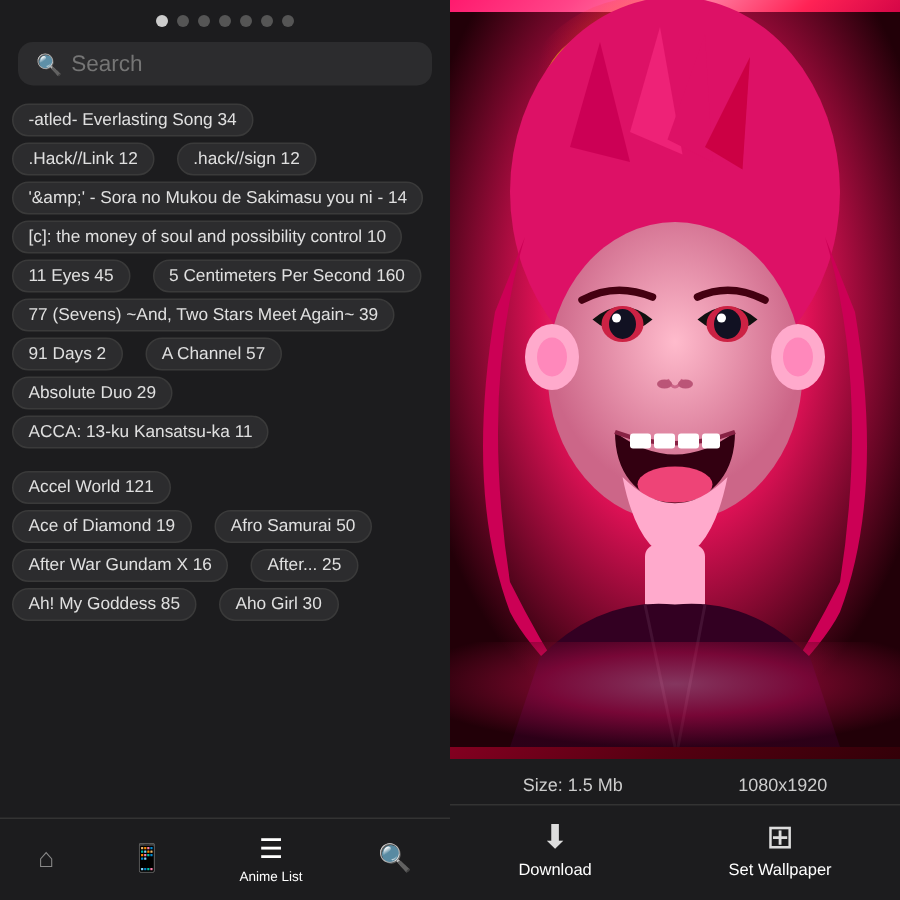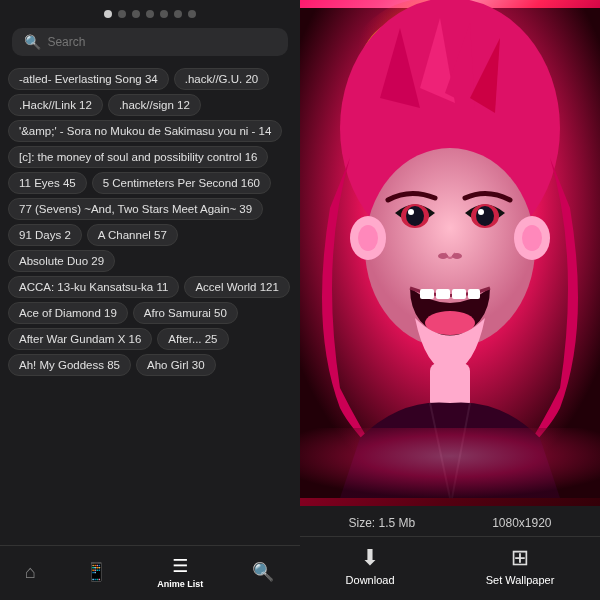--- a/index.html
+++ b/index.html
@@ -53,39 +53,39 @@
     }
     .search-icon-wrap {
       color: #888;
       font-size: 14px;
     }
     .search-input {
       background: transparent;
       border: none;
       outline: none;
       color: #888;
-      font-size: 12px;
+      font-size: 15px;
       flex: 1;
     }
 
     
     .tag-list {
       flex: 1;
       overflow-y: auto;
       padding: 4px 8px 0;
       display: flex;
       flex-direction: column;
       gap: 4px;
     }
     .tag-list::-webkit-scrollbar { display: none; }
 
     .tag-row {
       display: flex;
       flex-wrap: wrap;
-      gap: 5px;
+      gap: 15px;
     }
 
     .tag {
       display: inline-flex;
       align-items: center;
       background: #2c2c2e;
       border-radius: 14px;
       padding: 4px 10px;
       color: #e0e0e0;
       font-size: 11.5px;
@@ -113,21 +113,20 @@
       cursor: pointer;
     }
     .nav-item.active {
       color: #fff;
     }
     .nav-icon {
       font-size: 18px;
     }
     .nav-label {
       font-size: 9px;
-      font-weight: bold;
     }
 
     
     .right-panel {
       width: 300px;
       height: 600px;
       display: flex;
       flex-direction: column;
       position: relative;
       overflow: hidden;
@@ -203,31 +202,30 @@
   </div>
 
   <div class="search-bar">
     <div class="search-icon-wrap">🔍</div>
     <input class="search-input" type="text" placeholder="Search" style="">
   </div>
 
   <div class="tag-list" id="tag-list-container">
   <div class="tag-row">
         <span class="tag">-atled- Everlasting Song  34</span>
-        <span class="tag">.hack//G.U.  20</span>
       </div>
       <div class="tag-row">
         <span class="tag">.Hack//Link  12</span>
         <span class="tag">.hack//sign  12</span>
       </div>
       <div class="tag-row">
         <span class="tag">'&amp;amp;' - Sora no Mukou de Sakimasu you ni -  14</span>
       </div>
       <div class="tag-row">
-        <span class="tag">[c]: the money of soul and possibility control  16</span>
+        <span class="tag">[c]: the money of soul and possibility control  10</span>
       </div>
       <div class="tag-row">
         <span class="tag">11 Eyes  45</span>
         <span class="tag">5 Centimeters Per Second  160</span>
       </div>
       <div class="tag-row">
         <span class="tag">77 (Sevens) ~And, Two Stars Meet Again~  39</span>
       </div>
       <div class="tag-row">
         <span class="tag">91 Days  2</span>

